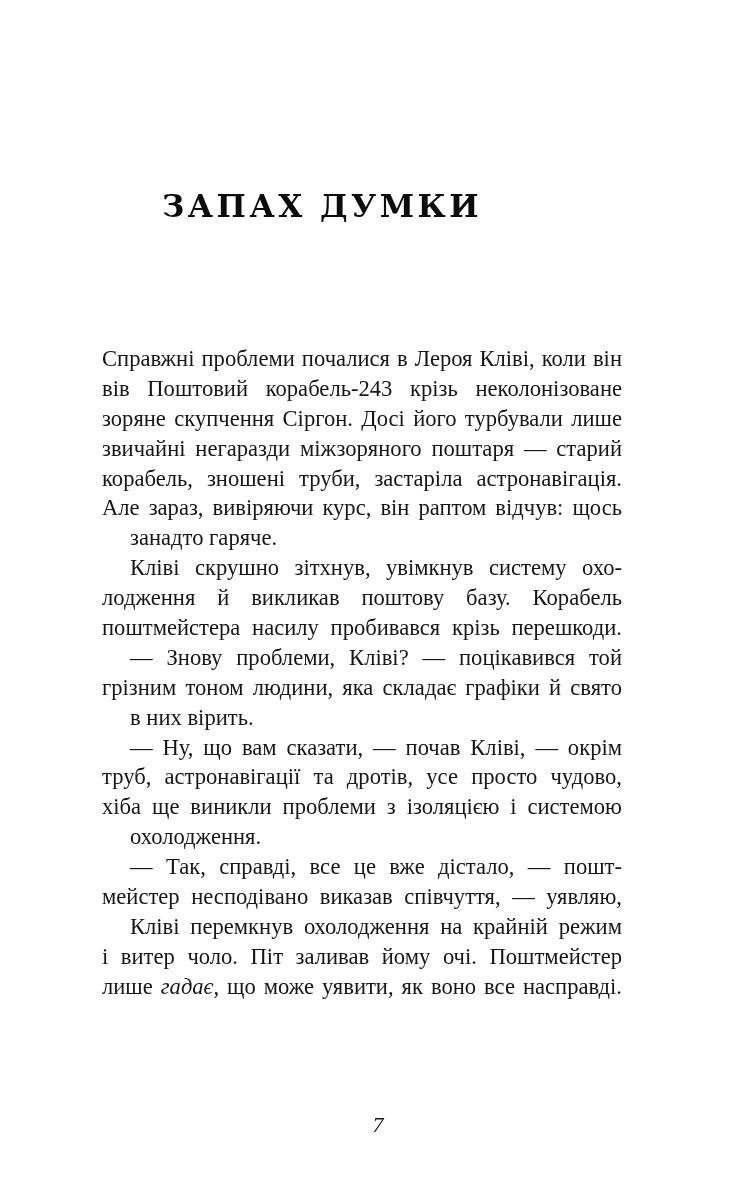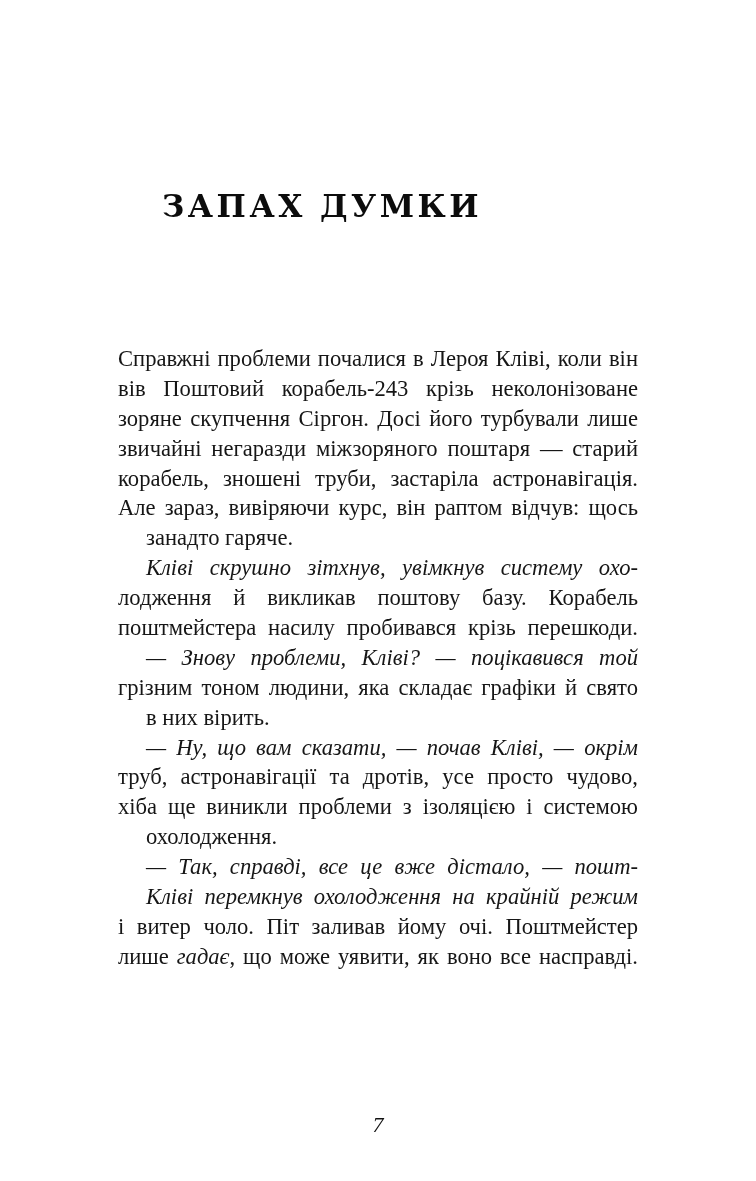--- a/index.html
+++ b/index.html
@@ -23,41 +23,40 @@
       text-align: center;
       font-family: "DejaVu Serif", serif;
       font-weight: bold;
       font-size: 31px;
       letter-spacing: 3.5px;
       line-height: 40px;
       color: #0c0c0c;
     }
     .body-text {
       position: absolute;
-      left: 118px;
+      left: 102px;
       top: 344px;
       width: 520px;
       font-family: "Liberation Serif", "DejaVu Serif", serif;
       font-size: 22.6px;
       line-height: 29.9px;
     }
     .line {
       display: block;
       height: 29.9px;
       white-space: nowrap;
       text-align: justify;
       text-align-last: justify;
     }
     .line.last {
       text-align-last: left;
       margin-left: 28px;
     }
     .line.indent {
       padding-left: 28px;
-      font-style: italic;
     }
     .line em {
     }
     .page-number {
       position: absolute;
       left: 0;
       width: 756px;
       top: 1112px;
       text-align: center;
       font-family: "Liberation Serif", serif;
@@ -88,19 +87,20 @@
   <span class="line indent">— Знову проблеми, Кліві? — поцікавився той</span>
   <span class="line">грізним тоном людини, яка складає графіки й свято</span>
   <span class="line last">в них вірить.</span>
 
   <span class="line indent">— Ну, що вам сказати, — почав Кліві, — окрім</span>
   <span class="line">труб, астронавігації та дротів, усе просто чудово,</span>
   <span class="line">хіба ще виникли проблеми з ізоляцією і системою</span>
   <span class="line last">охолодження.</span>
 
   <span class="line indent">— Так, справді, все це вже дістало, — пошт-</span>
+  <span class="line">мейстер несподівано виказав співчуття, — уявляю,</span>
 
   <span class="line indent">Кліві перемкнув охолодження на крайній режим</span>
   <span class="line">і витер чоло. Піт заливав йому очі. Поштмейстер</span>
   <span class="line"><span>лише </span><em>гадає</em><span>, що може уявити, як воно все насправді.</span></span>
 </div>
 
 <div class="page-number">7</div>
 
 </body></html>

